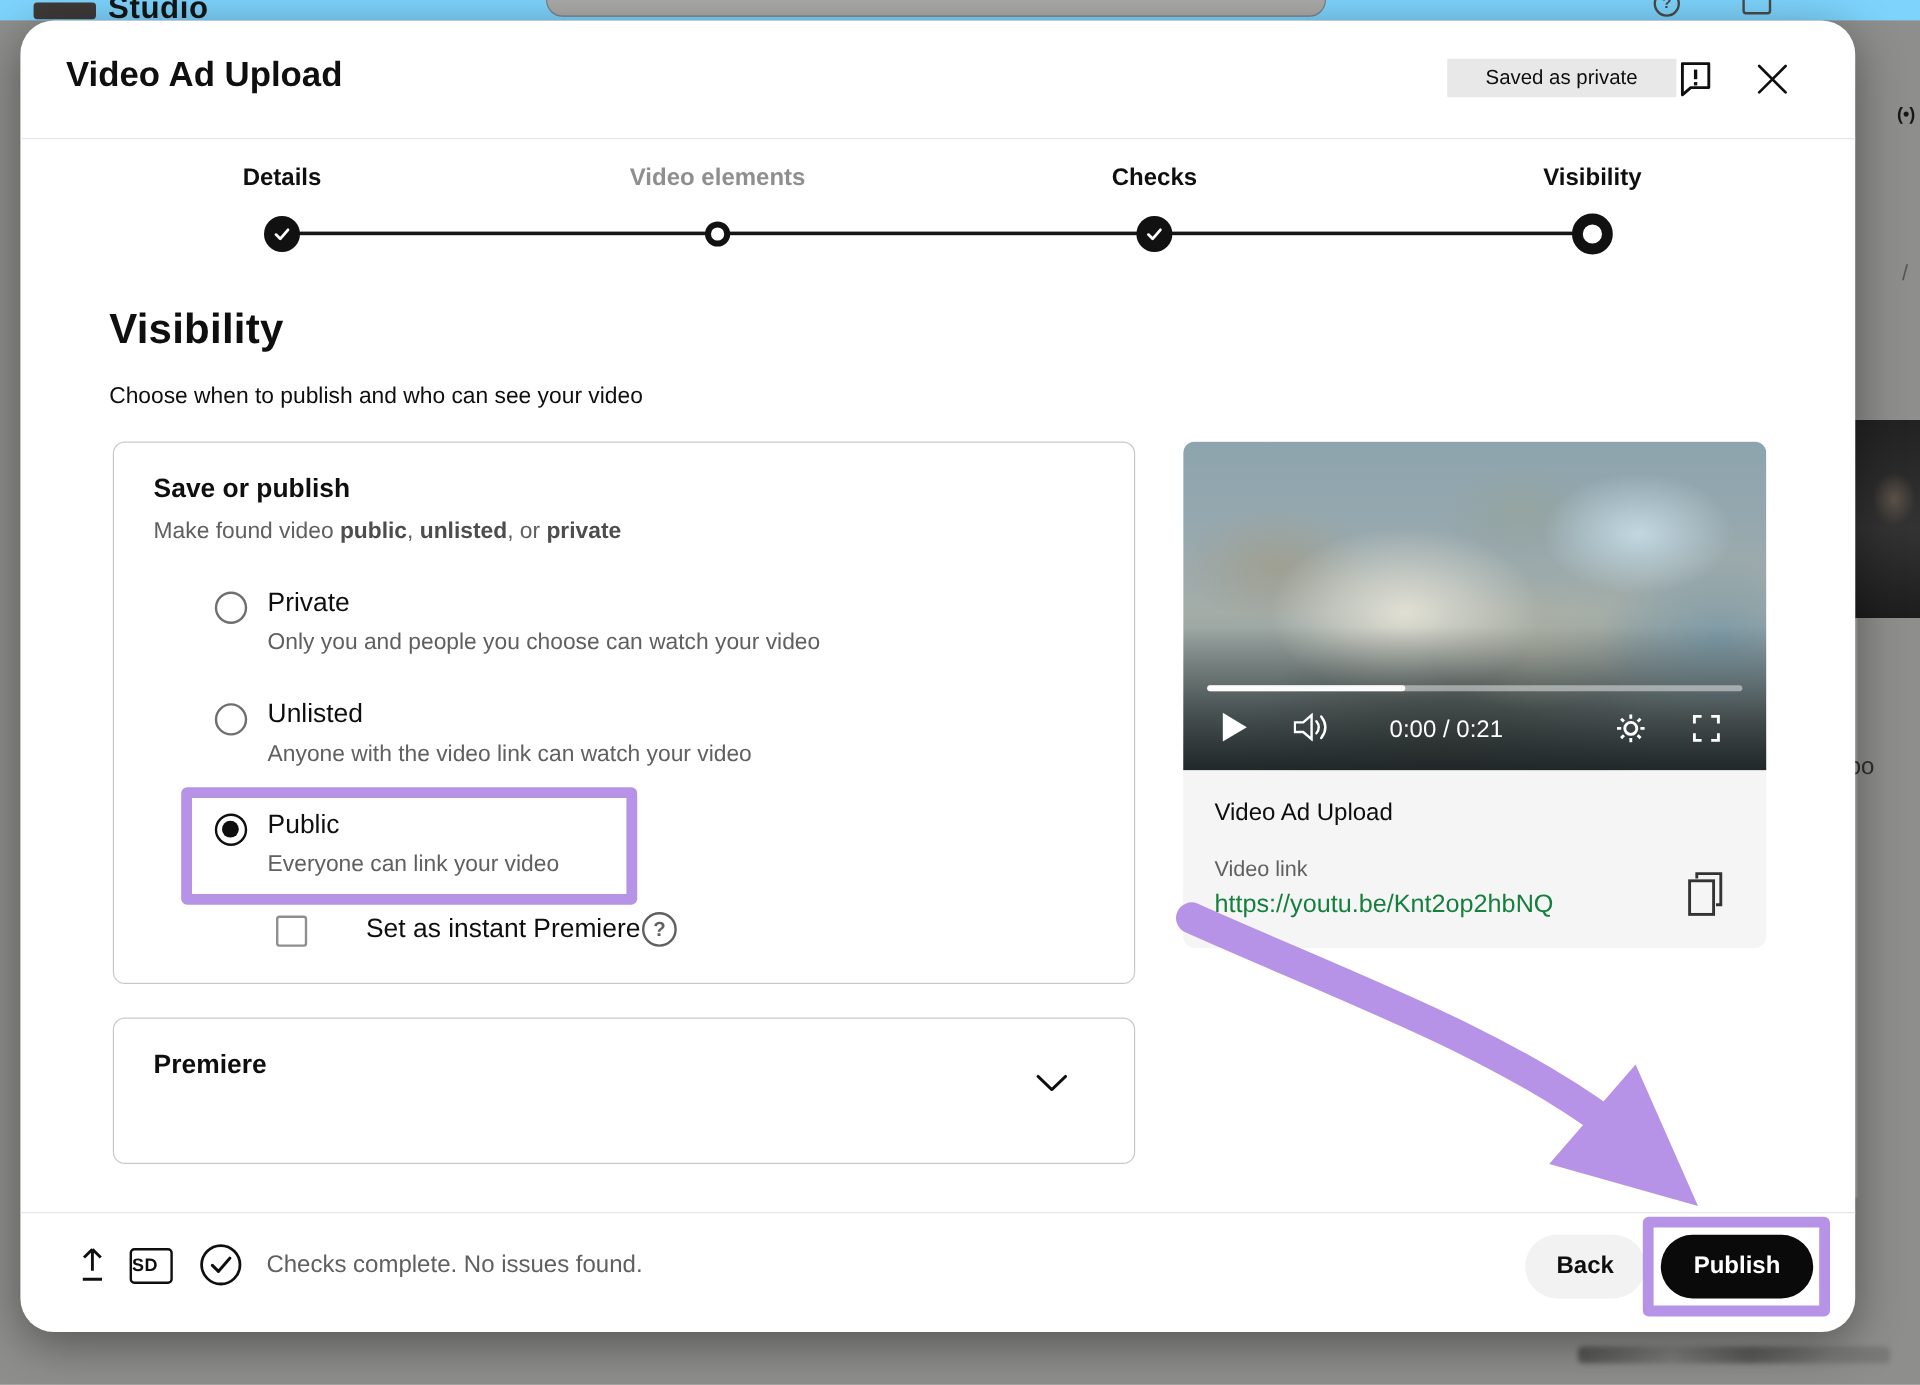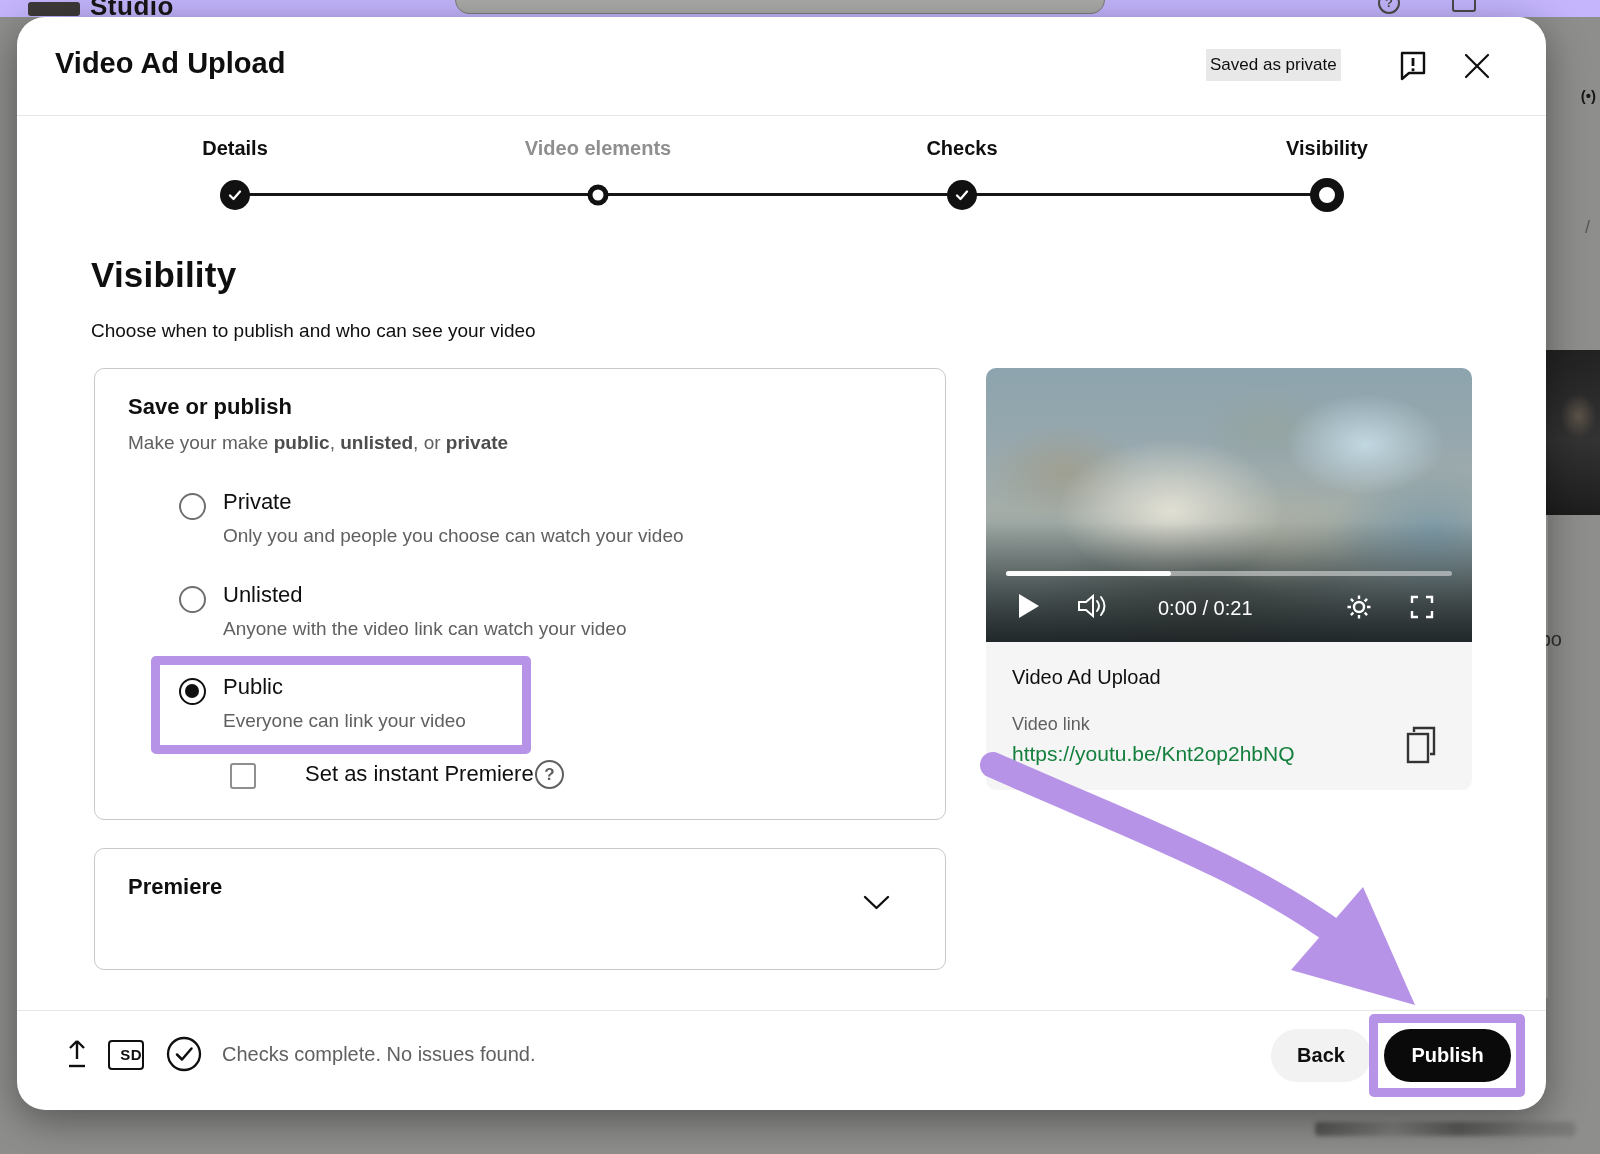--- a/index.html
+++ b/index.html
@@ -7,21 +7,21 @@
   body {
     position: relative;
     font-family: "Liberation Sans", sans-serif;
     background: #8e8e8c;
     overflow: hidden;
     color: #0f0f0f;
   }
   
   .topbar {
     position:absolute; left:0; top:0; width:1600px; height:17px;
-    background:#c4b5fd; overflow:hidden;
+    background:#7dd3fc; overflow:hidden;
   }
   .yt-logo { position:absolute; left:28px; top:2px; width:52px; height:14px; background:#3d3a39; border-radius:3px; }
   .studio-logo { position:absolute; left:90px; top:-9px; font-size:26px; font-weight:700; color:#161616; letter-spacing:.5px; }
   .bg-search { position:absolute; left:455px; top:-14px; width:650px; height:28px; border-radius:14px; background:#aaaaa8; border:1px solid #7d7d7b; }
   .bg-help { position:absolute; left:1378px; top:-8px; width:22px; height:22px; border-radius:50%; border:2px solid #4a4a48; color:#4a4a48; font-size:13px; text-align:center; line-height:18px; font-weight:700; }
   .bg-box { position:absolute; left:1452px; top:-6px; width:24px; height:18px; border:2px solid #4a4a48; border-radius:3px; }
   .right-strip { position:absolute; right:0; top:17px; width:54px; height:1137px; }
   .live-chip { position:absolute; right:4px; top:70px; color:#171717; font-size:15px; font-weight:700; }
   .bg-slash { position:absolute; right:10px; top:200px; color:#565654; font-size:18px; }
   .bg-card-edge { position:absolute; right:52px; top:398px; width:12px; height:600px; background:#a7a7a5; }
@@ -30,21 +30,21 @@
   .bg-partial-text { position:absolute; right:38px; top:628px; color:#2e2e2c; font-size:20px; }
   .bottom-smudge { position:absolute; left:1315px; top:1122px; width:260px; height:14px;
     background: linear-gradient(90deg, rgba(40,40,40,.55), rgba(40,40,40,.15) 30%, rgba(40,40,40,.5) 55%, rgba(40,40,40,.2) 80%); filter: blur(2px); border-radius:4px;}
   
   .dialog {
     position:absolute; left:17px; top:17px; width:1529px; height:1093px;
     background:#ffffff; border-radius:28px; box-shadow:0 10px 40px rgba(0,0,0,.4);
   }
   .dlg-title { position:absolute; left:38px; top:30px; font-size:29px; font-weight:700; }
   .badge {
-    position:absolute; left:1189px; top:32px; height:32px; padding:0 4px;
+    position:absolute; left:1189px; top:32px; height:32px; padding:0 32px;
     background:#e9e8e8; border-radius:1px; font-size:17px; line-height:32px; color:#0f0f0f;
   }
   .fb-icon { position:absolute; left:1380px; top:32px; width:32px; height:32px; }
   .close-btn { position:absolute; left:1444px; top:33px; width:32px; height:32px; cursor:pointer; }
   .hdr-sep { position:absolute; left:0; top:98px; width:100%; border-top:1px solid #e7e7e7; }
   
   .step-label { position:absolute; top:120px; font-size:20px; font-weight:700; transform:translateX(-50%); white-space:nowrap; }
   .step-label.inactive { color:#8f8f8f; }
   .step-line { position:absolute; left:218px; top:176px; width:1092px; height:3px; background:#161616; }
   .node { position:absolute; transform:translate(-50%,-50%); border-radius:50%; }
@@ -93,21 +93,21 @@
   .ctrl { position:absolute; }
   .time-label { position:absolute; left:148px; top:229px; color:#fff; font-size:20px;margin-left:24px; }
   .vid-info { width:486px; height:148px; background:#f5f5f5; border-radius:0 0 10px 10px; position:relative; }
   .vid-title { position:absolute; left:26px; top:24px; font-size:20px; color:#0f0f0f; }
   .vid-link-label { position:absolute; left:26px; top:72px; font-size:18px; color:#606060; }
   .vid-link { position:absolute; left:26px; top:100px; font-size:21px; color:#15803d; text-decoration:none; }
   .copy-btn { position:absolute; right:34px; top:84px; width:34px; height:40px; cursor:pointer; }
   
   .footer-sep { position:absolute; left:0; top:993px; width:100%; border-top:1px solid #e6e6e6; }
   .foot-ic { position:absolute; top:1020px; }
-  .sd-badge { position:absolute; left:91px; top:1023px; width:36px; height:30px; border:2.5px solid #0f0f0f; border-radius:4px; font-size:15px; font-weight:700; text-align:right; line-height:25px; letter-spacing:.5px; }
+  .sd-badge { position:absolute; left:91px; top:1023px; width:36px; height:30px; border:2.5px solid #0f0f0f; border-radius:4px; font-size:15px; font-weight:700; text-align:left; line-height:25px; letter-spacing:.5px; }
   .foot-status { position:absolute; left:205px; top:1026px; font-size:20px; color:#606060; }
   .btn { position:absolute; top:1012px; height:53px; border:none; border-radius:27px; font-family:"Liberation Sans",sans-serif; font-size:20px; font-weight:700; cursor:pointer; }
   .btn-back { left:1254px; width:100px; background:#f2f2f2; color:#0f0f0f; }
   .btn-publish { left:1367px; width:127px; background:#0a0a0a; color:#ffffff; }
   .hl-publish { left:1352px; top:997px; width:156px; height:83px; }
   
   .arrow-svg { position:absolute; left:0; top:0; width:1600px; height:1154px; pointer-events:none; z-index:50; }
 </style>
 </head>
 <body>
@@ -164,21 +164,21 @@
       <path d="M3 8.5 L6.5 12 L13 4.5" fill="none" stroke="#fff" stroke-width="2.3" stroke-linecap="round" stroke-linejoin="round"></path>
     </svg>
   </div>
   <div class="node node-current" style="left:1310px"></div>
 
   <div class="vis-heading">Visibility</div>
   <div class="vis-sub">Choose when to publish and who can see your video</div>
 
   <div class="card card1">
     <div class="card-title" style="top:25px">Save or publish</div>
-    <div class="card-desc" style="top:63px"><span>Make your make </span><b>public</b><span>, </span><b>unlisted</b><span>, or </span><b>private</b></div>
+    <div class="card-desc" style="top:63px"><span>Make found video </span><b>public</b><span>, </span><b>unlisted</b><span>, or </span><b>private</b></div>
 
     <div class="radio" style="top:124px"></div>
     <div class="opt-label" style="top:120px">Private</div>
     <div class="opt-desc" style="top:156px">Only you and people you choose can watch your video</div>
 
     <div class="radio" style="top:217px"></div>
     <div class="opt-label" style="top:213px">Unlisted</div>
     <div class="opt-desc" style="top:249px">Anyone with the video link can watch your video</div>
 
     <div class="hl-box hl-public"></div>

